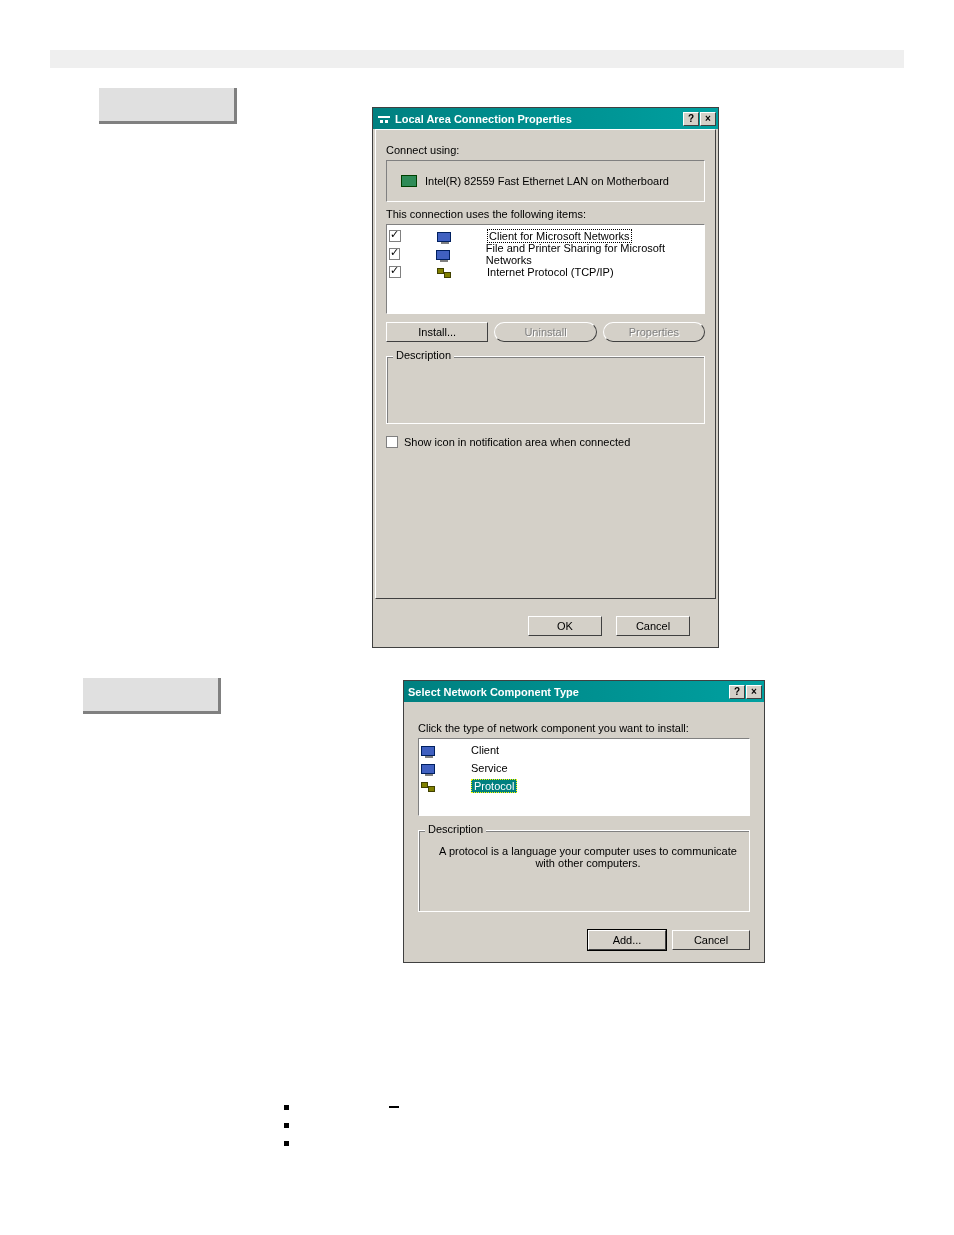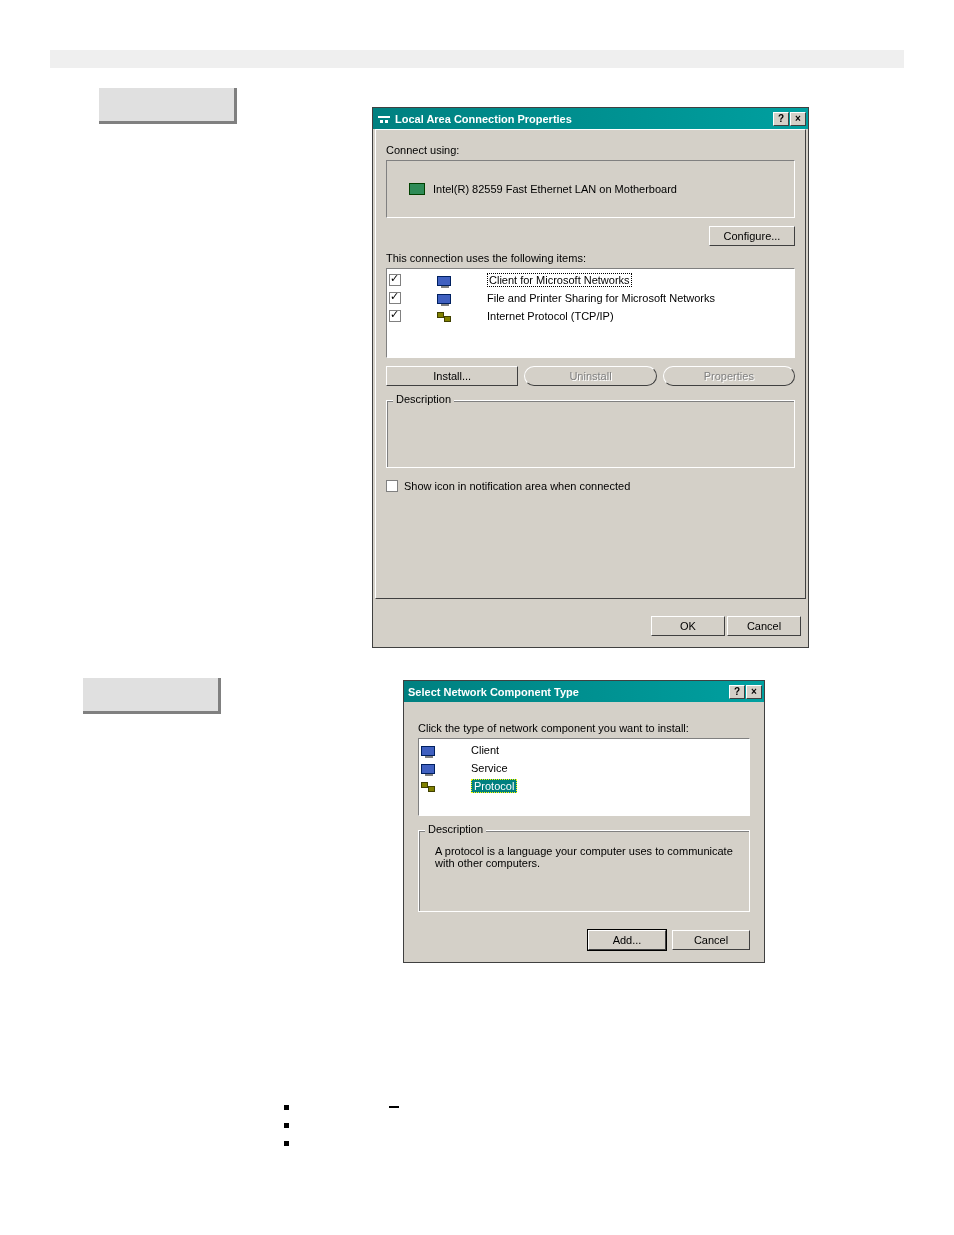--- a/index.html
+++ b/index.html
@@ -88,21 +88,21 @@
     padding: 10px;
     margin: 0 2px 6px 2px;
     height: 470px;
     position: relative;
   }
   .label { font-size: 11px; margin: 4px 0 4px 0; display: block; }
   .inset-box {
     border: 1px solid;
     border-color: #808080 #ffffff #ffffff #808080;
     background: #d4d0c8;
-    padding: 22px;
+    padding: 14px;
     display: flex;
   }
   .nic-icon {
     width: 16px; height: 12px;
     background: #2e8b57;
     margin-right: 8px;
     border: 1px solid #004000;
   }
   .btn {
     border: 1px solid;
@@ -182,20 +182,21 @@
     padding: 0 2px;
     border: 1px dotted #ffff00;
   }
   .btn-row { display: flex; gap: 6px; margin-top: 8px; }
   .groupbox {
     border: 1px solid #ffffff;
     box-shadow: inset 1px 1px 0 #808080;
     position: relative;
     padding: 14px 8px 8px 16px;
     margin-top: 14px;
+    text-align: center;
   }
   .groupbox .legend {
     position: absolute;
     top: -8px; left: 6px;
     background: #d4d0c8;
     padding: 0 3px;
     font-size: 11px;
   }
   .bullet-list {
     position: absolute;
@@ -207,42 +208,39 @@
   .bullet-square { width: 5px; height: 5px; background: #000; margin-right: 100px; }
   .dash { width: 10px; height: 2px; background: #000; }
 </style>
 </head>
 <body>
 
 <div class="top-bar"></div>
 
 <div class="step-box" style="left:99px;top:88px"></div>
 
-<div class="dialog" style="left:372px;top:107px;width:437px">
+<div class="dialog" style="left:372px;top:107px;width:347px">
   <div class="titlebar">
     <span class="tb-icon">
       <svg viewBox="0 0 14 14">
           <rect x="1" y="4" width="12" height="2" fill="#fff"></rect>
           <rect x="3" y="8" width="3" height="3" fill="#fff"></rect>
           <rect x="8" y="8" width="3" height="3" fill="#fff"></rect>
         </svg>
     </span>
     <span class="tb-text">Local Area Connection Properties</span>
     <span class="tb-btn">?</span>
     <span class="tb-btn">×</span>
   </div>
   <div class="tab-panel">
     <span class="label">Connect using:</span>
     <div class="inset-box">
       <span class="nic-icon"></span>
       <span>Intel(R) 82559 Fast Ethernet LAN on Motherboard</span>
     </div>
-    <div style="text-align:right;margin-top:8px">
-      <span class="btn" style="min-width:86px;display:inline-block">Configure...</span>
-    </div>
     <span class="label" style="margin-top:6px">This connection uses the following items:</span>
     <div class="listbox">
       <div class="list-row">
         <span class="chk checked"></span>
         <span class="row-icon icon-monitor"></span>
         <span style="border:1px dotted #000;padding:0 1px">Client for Microsoft Networks</span>
       </div>
       <div class="list-row">
         <span class="chk checked"></span>
         <span class="row-icon icon-monitor"></span>
@@ -259,21 +257,21 @@
       <span class="btn disabled" style="flex:1">Uninstall</span>
       <span class="btn disabled" style="flex:1">Properties</span>
     </div>
     <div class="groupbox" style="height:68px">
       <span class="legend">Description</span>
     </div>
     <div style="display:flex;align-items:center;margin-top:12px">
       <span class="chk" style="margin-right:6px"></span>
       <span>Show icon in notification area when connected</span>
     </div>
-    <div style="position:absolute;right:4px;bottom:-38px;display:flex;gap:2px">
+    <div style="position:absolute;right:25px;bottom:-38px;display:flex;gap:14px">
       <span class="btn" style="min-width:74px">OK</span>
       <span class="btn" style="min-width:74px">Cancel</span>
     </div>
   </div>
   <div style="height:42px"></div>
 </div>
 
 <div class="step-box" style="left:83px;top:678px"></div>
 
 <div class="dialog" style="left:403px;top:680px;width:362px">

